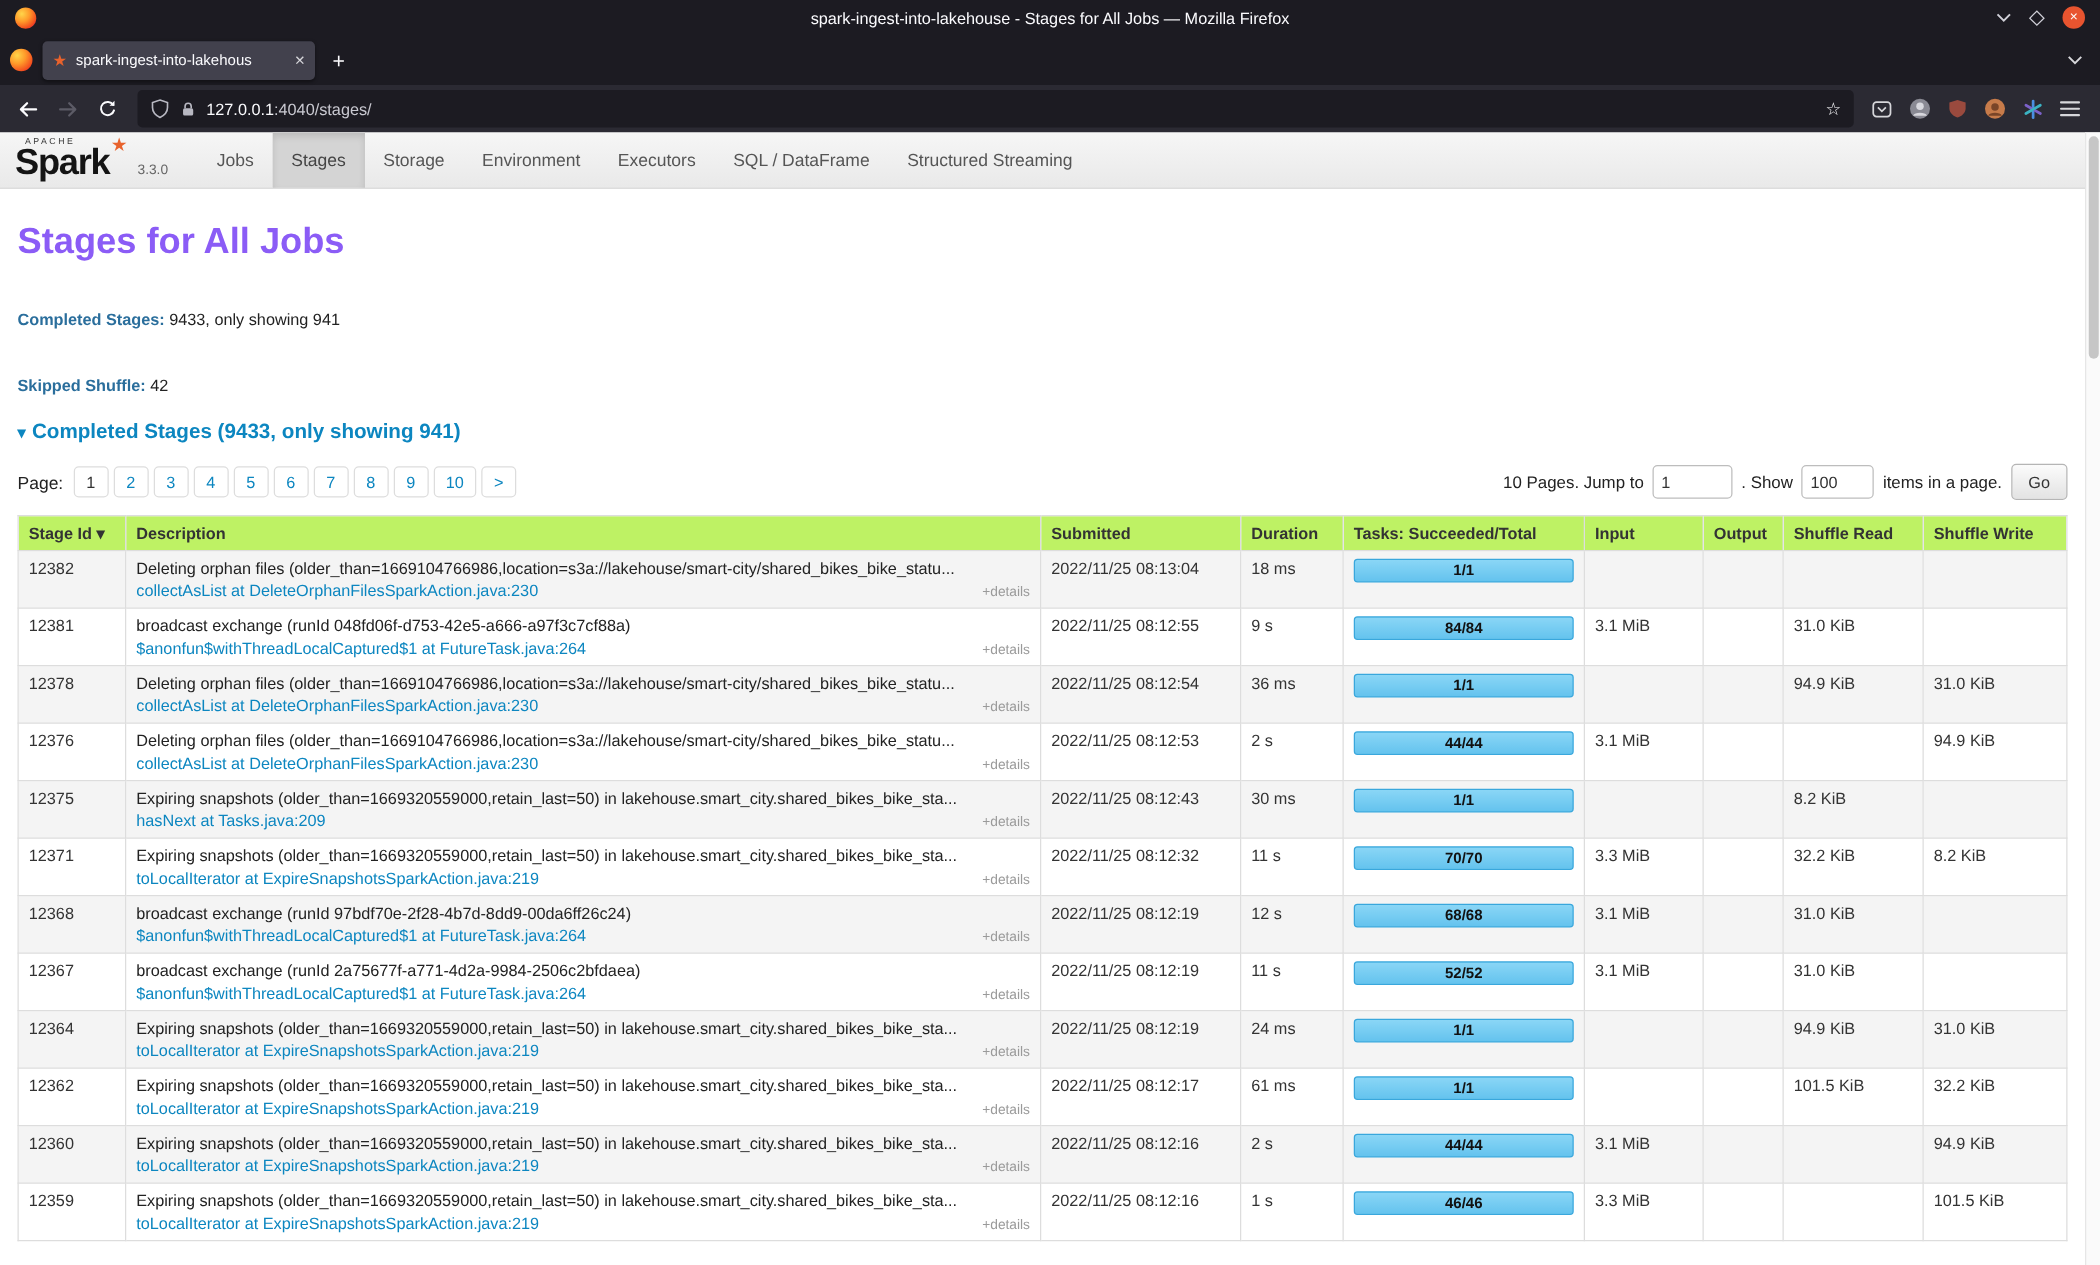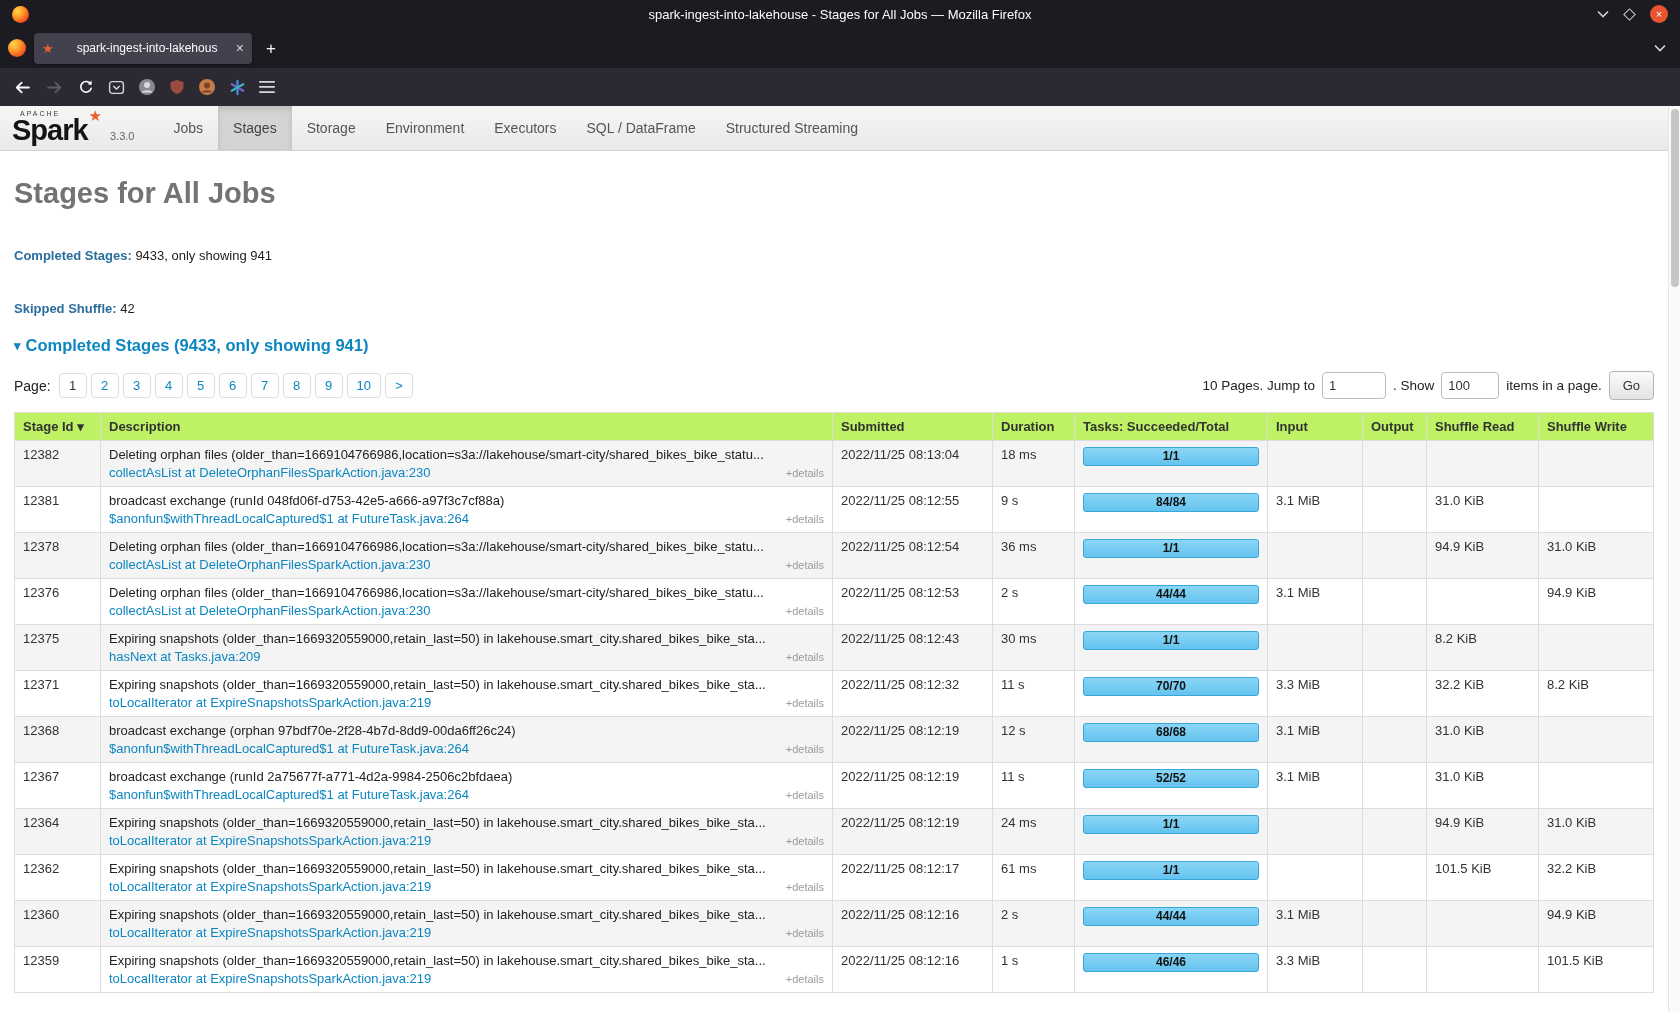--- a/index.html
+++ b/index.html
@@ -16,21 +16,21 @@
   .wc-diamond { width:9px; height:9px; border:1.5px solid #d0d0d8; transform:rotate(45deg); display:inline-block; }
   .wc-close { width:18px; height:18px; border-radius:50%; background:#e8542f; color:#fff; font-size:11px;
     display:flex; align-items:center; justify-content:center; }
 
   .tabbar { height:40px; background:#1c1b22; display:flex; align-items:center; padding:0 8px; gap:8px; }
   .ffview { width:18px; height:18px; border-radius:50%;
     background: radial-gradient(circle at 32% 30%, #ffd54a 0%, #ff9a2a 38%, #f34b1e 75%, #b5007f 100%); }
   .tab { width:218px; height:31px; background:#42414d; border-radius:4px; display:flex; align-items:center;
     padding:0 8px; gap:7px; box-shadow:0 1px 3px rgba(0,0,0,.4); }
   .favicon { color:#e8622c; font-size:13px; line-height:1; flex:0 0 auto; }
-  .tab-title { color:#fbfbfe; font-size:12px; white-space:nowrap; overflow:hidden; flex:1 1 auto;margin-left:16px; }
+  .tab-title { color:#fbfbfe; font-size:12px; white-space:nowrap; overflow:hidden; flex:1 1 auto; }
   .tab-close { color:#d7d7db; font-size:14px; line-height:1; flex:0 0 auto; }
   .newtab { color:#fbfbfe; font-size:17px; line-height:1; padding:0 6px; }
   .tab-spacer { flex:1 1 auto; }
   .chev-icon { display:flex; align-items:center; padding:0 6px; }
 
   .toolbar { height:38px; background:#2b2a33; display:flex; align-items:center; padding:0 8px; gap:4px; }
   .nav-btn { width:28px; height:28px; display:flex; align-items:center; justify-content:center; flex:0 0 auto; }
   .urlbar { flex:1 1 auto; height:30px; background:#1c1b22; border-radius:4px; margin:0 6px;
     display:flex; align-items:center; padding:0 10px; gap:8px; }
   .url-text { flex:1 1 auto; font-size:13px; white-space:nowrap; overflow:hidden; }
@@ -50,21 +50,21 @@
   .spark-star { position:absolute; top:1px; right:2px; color:#e8622c; font-size:15px; }
   .version { font-size:11px; color:#666; padding-bottom:6px; }
   .spark-nav { display:flex; align-items:stretch; margin-left:14px; }
   .nav-item { display:flex; align-items:center; padding:0 15px; font-size:14px; color:#555; cursor:pointer; white-space:nowrap;text-align:right; }
   .nav-item.active { background:#d4d4d4; box-shadow:inset 0 3px 6px rgba(0,0,0,.12); color:#444; }
   .app-label { margin-left:auto; display:flex; align-items:center; padding-right:14px; font-size:14px; color:#555; gap:4px; white-space:nowrap; }
   .app-label b { font-weight:bold; }
 
   
   .content { padding:0 26px 0 14px; }
-  h1.page-title { font-size:29px; font-weight:bold; color:#737373; margin:26px 0 14px 0; }
+  h1.page-title { font-size:29px; font-weight:bold; color:#8b5cf6; margin:26px 0 14px 0; }
   .summary-line { font-size:13px; color:#222; margin-bottom:7px;margin-top:38px; }
   .summary-line b { color:#2a6e9c; font-weight:bold; }
   .section-header { margin:20px 0 16px 0; font-size:16.5px; font-weight:bold; color:#0c86c0; cursor:pointer;
     display:flex; align-items:center; gap:5px; }
   .section-arrow { font-size:13px; }
 
   .pager-row { display:flex; justify-content:space-between; align-items:center; margin-bottom:12px; }
   .pager-left { display:flex; align-items:center; gap:8px; font-size:14px; color:#222; }
   .page-btns { display:flex; gap:4px; }
   .page-btn { min-width:28px; padding:4px 9px; text-align:center; border:1px solid #ddd; border-radius:4px;
@@ -143,20 +143,35 @@
     <svg width="17" height="17" viewBox="0 0 16 16">
         <path d="M2 8h11M8.8 3.4L13.4 8l-4.6 4.6" fill="none" stroke="#5c5b66" stroke-width="1.7" stroke-linecap="round" stroke-linejoin="round"></path>
       </svg>
   </span>
   <span class="nav-btn">
     <svg width="16" height="16" viewBox="0 0 16 16">
         <path d="M13.2 9.3A5.3 5.3 0 1 1 12.6 5" fill="none" stroke="#fbfbfe" stroke-width="1.6" stroke-linecap="round"></path>
         <path d="M13.6 1.6v4h-4z" fill="#fbfbfe"></path>
       </svg>
   </span>
+  <div class="urlbar">
+    <span>
+      <svg width="16" height="16" viewBox="0 0 16 16">
+          <path d="M8 1l6 2v4c0 4-3 6.5-6 8-3-1.5-6-4-6-8V3z" fill="none" stroke="#b8b8c2" stroke-width="1.3"></path>
+        </svg>
+    </span>
+    <span>
+      <svg width="13" height="13" viewBox="0 0 16 16">
+          <rect x="3" y="7" width="10" height="7" rx="1.5" fill="#b8b8c2"></rect>
+          <path d="M5 7V5a3 3 0 0 1 6 0v2" fill="none" stroke="#b8b8c2" stroke-width="1.6"></path>
+        </svg>
+    </span>
+    <span class="url-text"><span class="url-host">127.0.0.1</span><span class="url-path">:4040/stages/</span></span>
+    <span class="url-star">☆</span>
+  </div>
   <div class="tool-cluster">
     <span class="tool-icon">
       <svg width="17" height="17" viewBox="0 0 16 16">
           <rect x="1.5" y="2.5" width="13" height="11" rx="2.5" fill="none" stroke="#d7d7db" stroke-width="1.3"></rect>
           <path d="M5 6.5l3 3 3-3" fill="none" stroke="#d7d7db" stroke-width="1.3"></path>
         </svg>
     </span>
     <span class="tool-icon">
       <svg width="18" height="18" viewBox="0 0 18 18">
           <circle cx="9" cy="9" r="8" fill="#8a8a94"></circle>
@@ -397,21 +412,21 @@
             <div class="progress"><span class="progress-label">70/70</span></div>
           </td>
           <td>3.3 MiB</td>
           <td></td>
           <td>32.2 KiB</td>
           <td>8.2 KiB</td>
         </tr>
         <tr>
           <td>12368</td>
           <td>
-            <div class="desc-line">broadcast exchange (orphan 97bdf70e-2f28-4b7d-8dd9-00da6ff26c24)</div>
+            <div class="desc-line">broadcast exchange (runId 97bdf70e-2f28-4b7d-8dd9-00da6ff26c24)</div>
             <div class="desc-sub">
               <a class="stage-link">$anonfun$withThreadLocalCaptured$1 at FutureTask.java:264</a>
               <span class="details">+details</span>
             </div>
           </td>
           <td>2022/11/25 08:12:19</td>
           <td>12 s</td>
           <td>
             <div class="progress"><span class="progress-label">68/68</span></div>
           </td>

